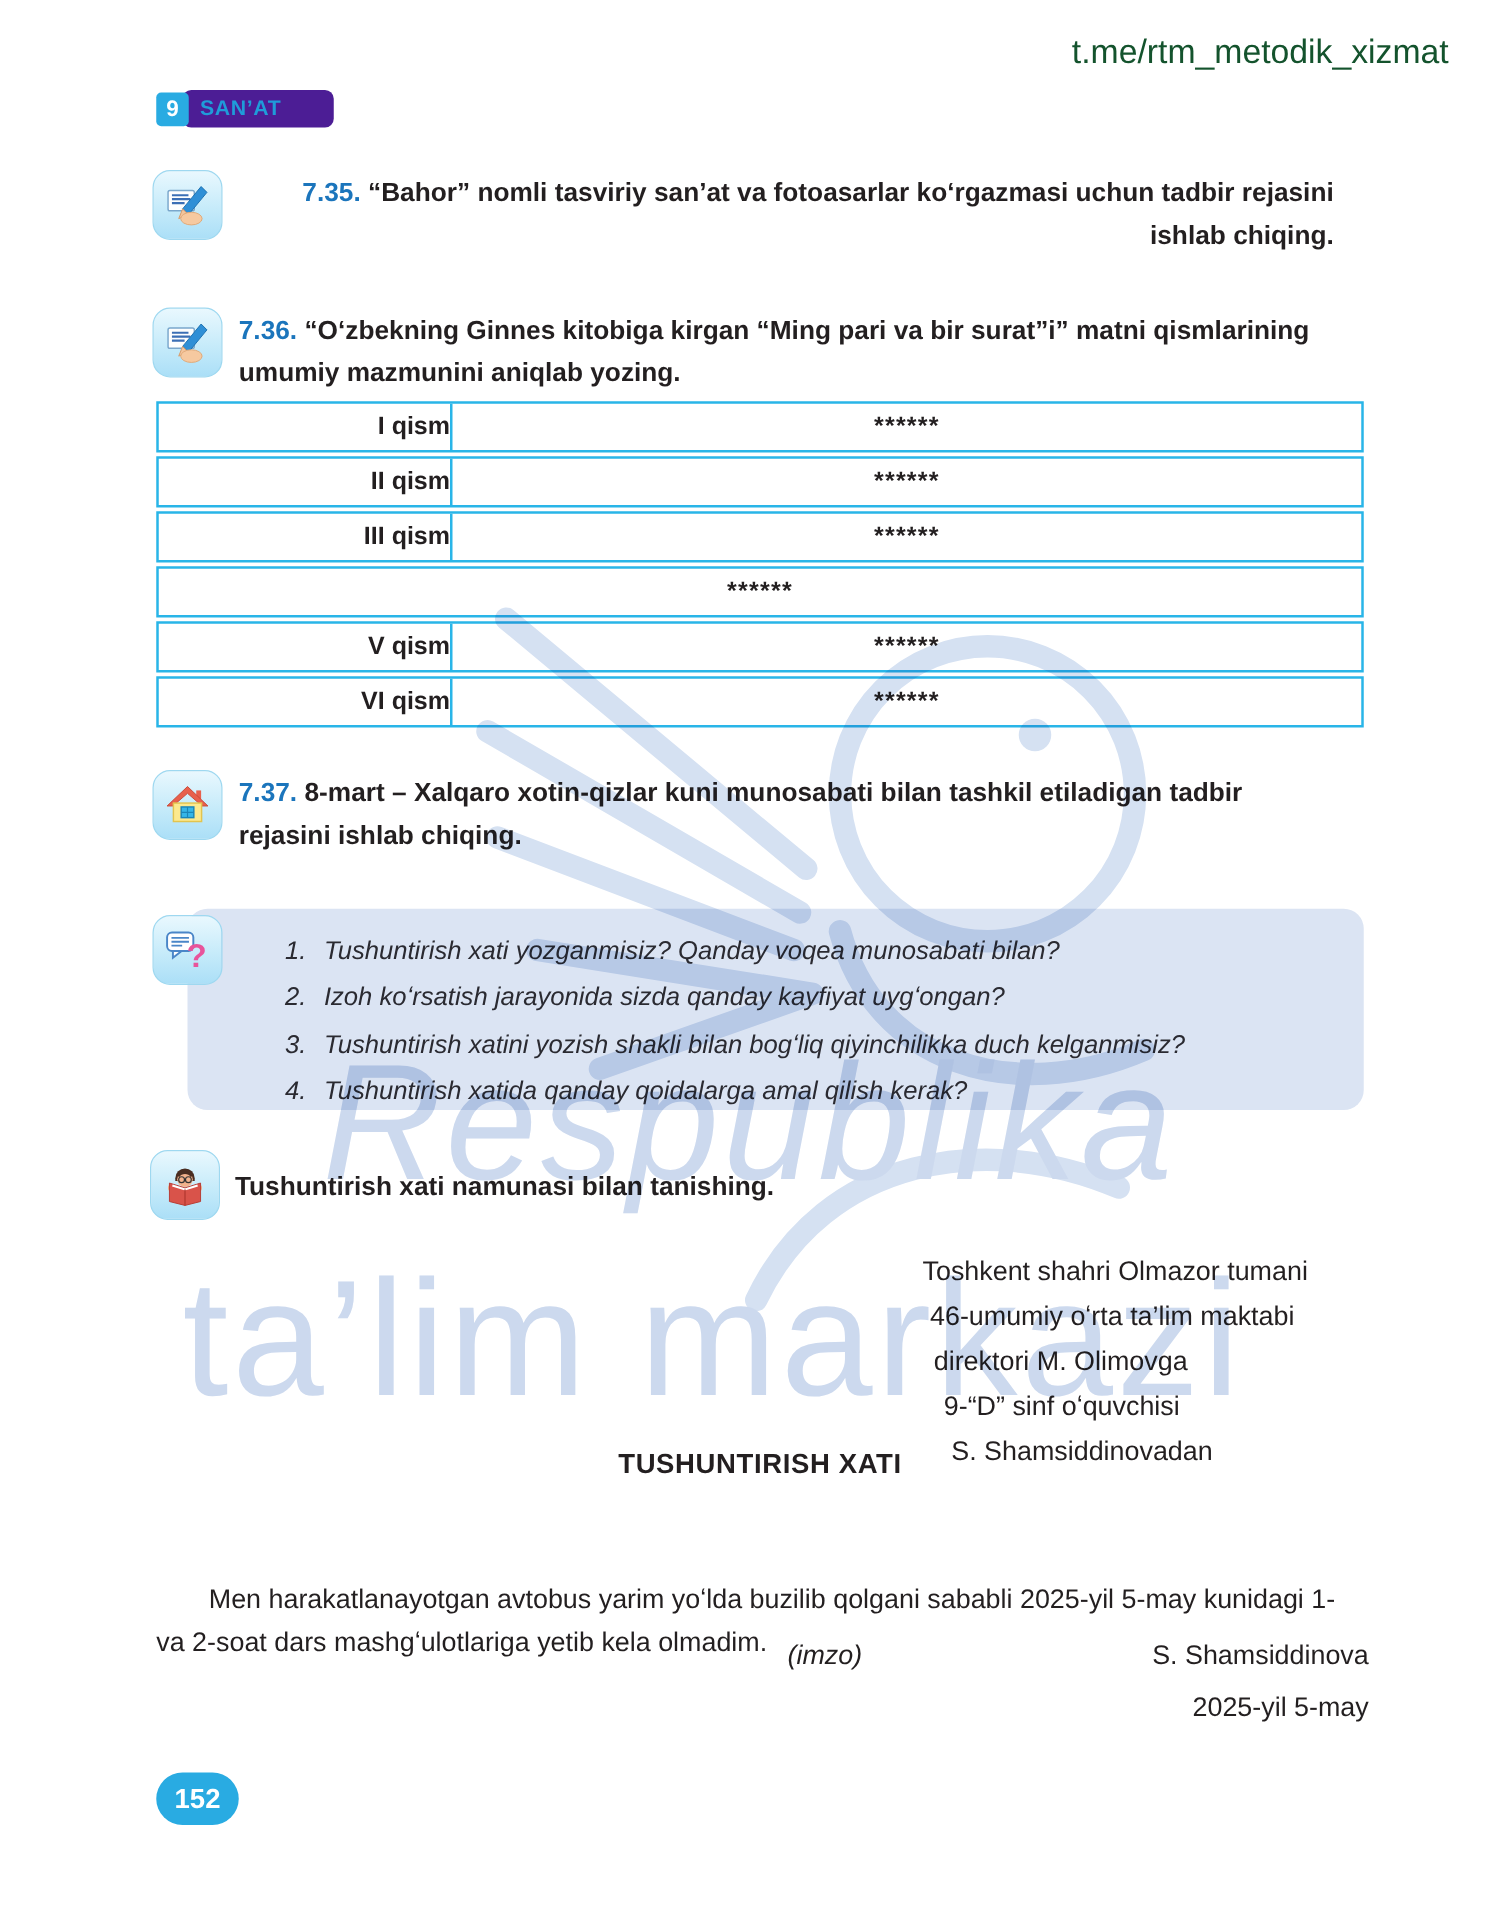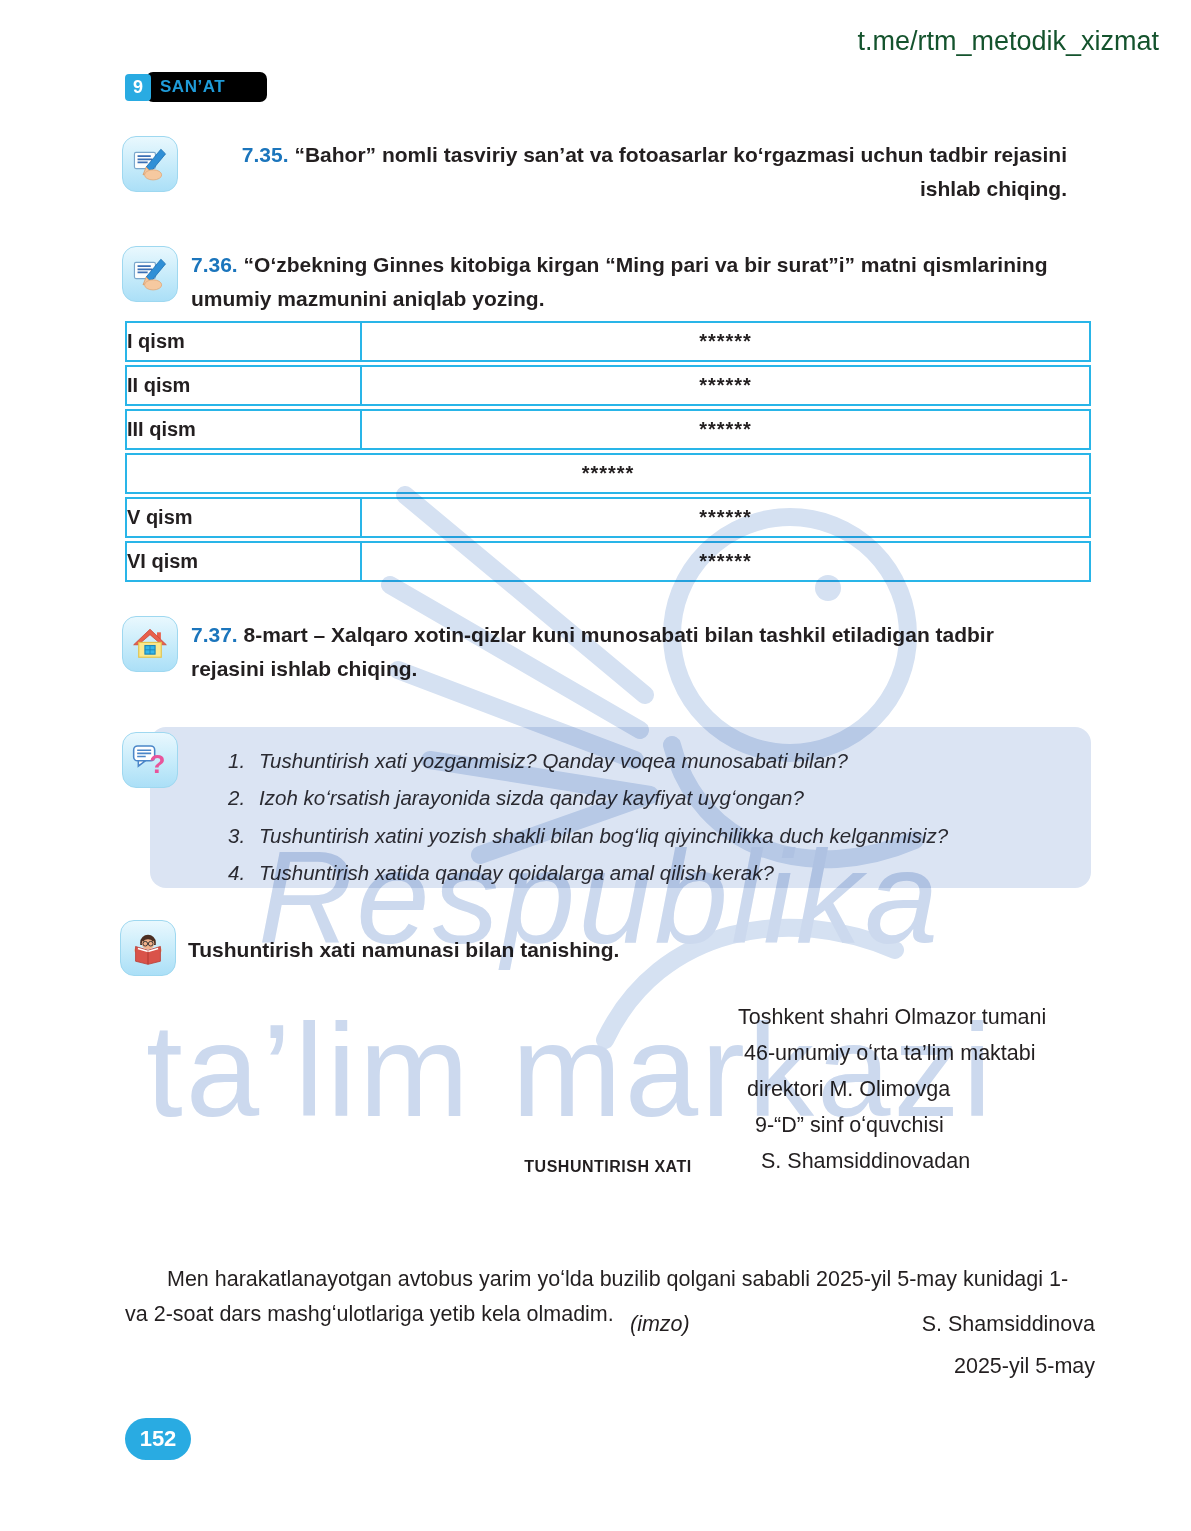--- a/index.html
+++ b/index.html
@@ -12,52 +12,52 @@
   .wm-text{position:absolute;color:#ccd9ee;white-space:nowrap;font-weight:400;letter-spacing:3px;}
   .wm-1{left:258px;top:822px;font-size:132px;font-style:italic;}
   .wm-2{left:146px;top:995px;font-size:132px;}
   .wm-bird{position:absolute;left:360px;top:400px;}
   
   .content{position:absolute;inset:0;z-index:2;}
   .tg-link{position:absolute;top:26px;right:32px;font-size:27px;color:#14532d;text-decoration:none;}
   .chapter{position:absolute;left:125px;top:72px;display:flex;align-items:center;}
   .chapter-num{background:#29abe2;color:#fff;font-weight:bold;font-size:18px;
     padding:3px 8px;border-radius:4px;position:relative;z-index:2;}
-  .chapter-name{background:#000000;color:#1f9cd9;font-weight:bold;font-size:17px;
+  .chapter-name{background:#4c1d95;color:#1f9cd9;font-weight:bold;font-size:17px;
     padding:5px 42px 5px 14px;border-radius:7px;margin-left:-5px;letter-spacing:.5px;}
   
   .task{position:absolute;left:122px;width:945px;display:flex;gap:13px;align-items:flex-start;}
   .task-icon{width:54px;height:54px;flex:0 0 54px;border-radius:14px;
     background:linear-gradient(180deg,#e9f8fe 0%,#c6ebfa 55%,#abdff7 100%);
     border:1px solid #9ed8f0;display:flex;align-items:center;justify-content:center;}
   .task-text{font-size:21px;font-weight:bold;line-height:1.6;padding-top:2px;}
   .task-num{color:#1b75bc;}
   .t1{top:136px;text-align:right;} .t2{top:246px;} .t3{top:616px;}
   
   .qtable{position:absolute;left:125px;top:321px;width:966px;}
   .trow{display:flex;border:2px solid #29b5e8;margin-bottom:3px;background:transparent;}
-  .tlabel{width:233px;flex:0 0 233px;border-right:2px solid #29b5e8;text-align:left;
+  .tlabel{width:233px;flex:0 0 233px;border-right:2px solid #29b5e8;text-align:right;
     font-weight:bold;font-size:20px;padding:7px 0;}
   .tvalue{flex:1;text-align:center;font-weight:bold;font-size:20px;padding:7px 0;letter-spacing:1px;}
   
   .qbox{position:absolute;left:150px;top:727px;width:941px;height:161px;background:#dbe4f3;
     border-radius:16px;box-sizing:border-box;padding:15px 24px 12px 78px;}
   .qitem{display:flex;gap:14px;font-style:italic;font-size:20.5px;line-height:1.82;color:#2a2a31;}
   .qicon{position:absolute;left:122px;top:732px;z-index:3;}
   
   .ricon{position:absolute;left:120px;top:920px;}
   .rtext{position:absolute;left:188px;top:938px;font-size:21px;font-weight:bold;}
   
   .address{position:absolute;left:738px;top:999px;font-size:21.5px;line-height:36px;}
   .address div:nth-child(2){margin-left:6px;}
   .address div:nth-child(3){margin-left:9px;}
   .address div:nth-child(4){margin-left:17px;}
   .address div:nth-child(5){margin-left:23px;}
   .letter-title{position:absolute;left:125px;top:1158px;width:966px;text-align:center;
-    font-weight:bold;font-size:16px;letter-spacing:.5px;}
+    font-weight:bold;font-size:22px;letter-spacing:.5px;}
   .letter-body{position:absolute;left:125px;top:1262px;width:966px;font-size:21.5px;
     line-height:1.62;text-indent:42px;}
   .sig-label{position:absolute;left:630px;top:1312px;font-size:21.5px;font-style:italic;}
   .sig-name{position:absolute;right:96px;top:1312px;font-size:21.5px;}
   .sig-date{position:absolute;right:96px;top:1354px;font-size:21.5px;}
   .page-badge{position:absolute;left:125px;top:1418px;width:66px;height:42px;background:#29abe2;
     border-radius:21px;color:#fff;font-weight:bold;font-size:22px;display:flex;
     align-items:center;justify-content:center;}
 </style>
 </head>

